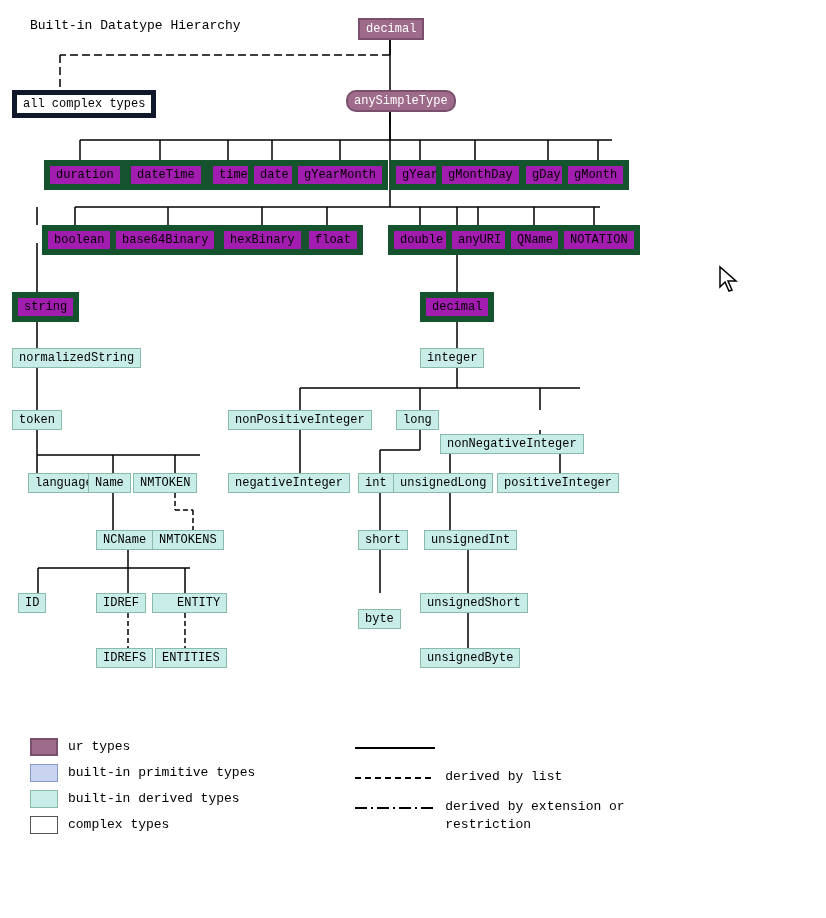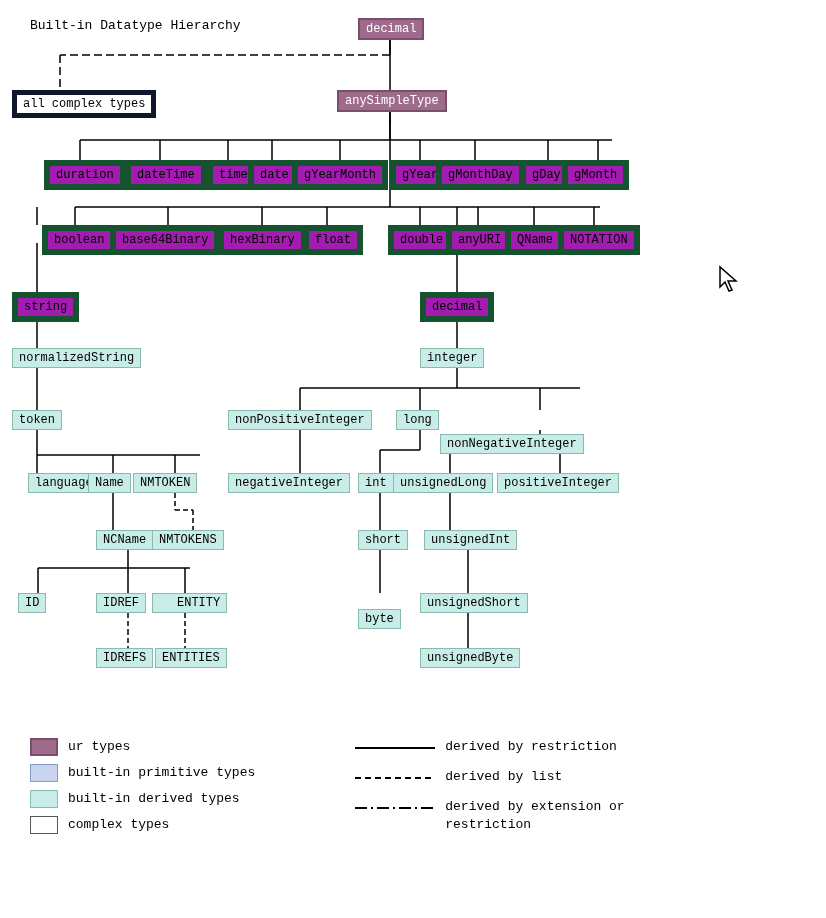--- a/index.html
+++ b/index.html
@@ -211,21 +211,21 @@
 
     <line x1="468" y1="550" x2="468" y2="593" stroke="#000" stroke-width="1.5"></line>
 
     <line x1="468" y1="613" x2="468" y2="648" stroke="#000" stroke-width="1.5"></line>
   </svg>
 
   <div class="node node-ur" style="left:358px; top:18px;">decimal</div>
 
   <div class="node node-complex" style="left:12px; top:90px;">all complex types</div>
 
-  <div class="node node-ur" style="left:337px; top:90px;">anySimpleType</div>
+  <div class="node node-ur" style="left:346px; top:90px;border-radius:10px;">anySimpleType</div>
 
   <div class="node node-primitive" style="left:44px; top:160px;">duration</div>
   <div class="node node-primitive" style="left:125px; top:160px;">dateTime</div>
   <div class="node node-primitive" style="left:207px; top:160px;">time</div>
   <div class="node node-primitive" style="left:248px; top:160px;">date</div>
   <div class="node node-primitive" style="left:292px; top:160px;">gYearMonth</div>
   <div class="node node-primitive" style="left:390px; top:160px;">gYear</div>
   <div class="node node-primitive" style="left:436px; top:160px;">gMonthDay</div>
   <div class="node node-primitive" style="left:520px; top:160px;">gDay</div>
   <div class="node node-primitive" style="left:562px; top:160px;">gMonth</div>
@@ -314,21 +314,20 @@
         <span class="legend-label">complex types</span>
       </div>
     </div>
     <div style="margin-left:60px;">
       <div class="legend-right-row">
         <div class="legend-line-area">
           <svg width="80" height="4">
               <line x1="0" y1="2" x2="80" y2="2" stroke="#000" stroke-width="2"></line>
             </svg>
         </div>
-        <span class="legend-label">derived by restriction</span>
       </div>
       <div class="legend-right-row">
         <div class="legend-line-area">
           <svg width="80" height="4">
               <line x1="0" y1="2" x2="80" y2="2" stroke="#000" stroke-width="2" stroke-dasharray="6,4"></line>
             </svg>
         </div>
         <span class="legend-label">derived by list</span>
       </div>
       <div class="legend-right-row">

